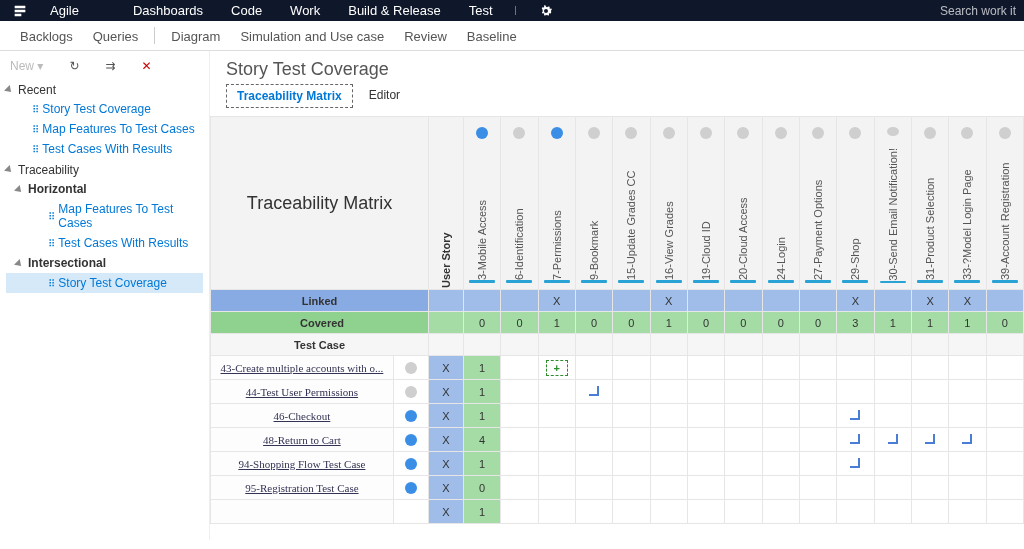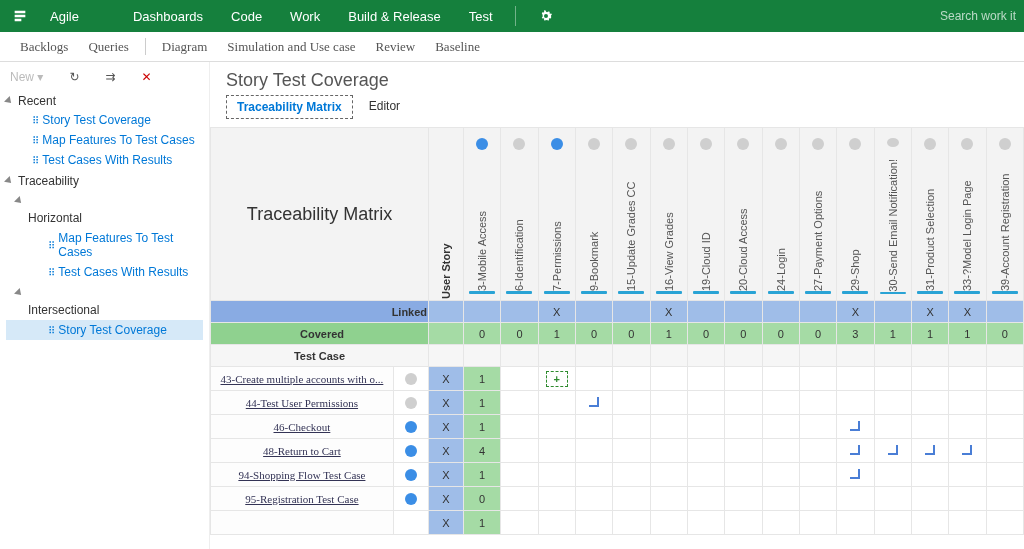--- a/index.html
+++ b/index.html
@@ -1,32 +1,32 @@
 <!DOCTYPE html>
 <html><head>
 <meta charset="utf-8">
 <style>
   * { box-sizing: border-box; }
   html, body { margin:0; padding:0; font-family: "Segoe UI", Arial, sans-serif; font-size:13px; color:#333; background:#fff; width:1024px; height:549px; overflow:hidden;}
   
-  .topbar { background:#15803d; color:#fff; height:32px; display:flex; align-items:stretch; }
+  .topbar { background:#0f172a; color:#fff; height:21px; display:flex; align-items:stretch; }
   .topbar .logo { width:40px; display:flex; align-items:center; justify-content:center; }
   .topbar .logo svg{ width:16px; height:16px; fill:#fff;}
   .topbar .brand { font-weight:500; padding:0 40px 0 10px; display:flex; align-items:center;}
   .topbar .navitem { padding:0 14px; display:flex; align-items:center; cursor:pointer; font-size:13px;}
   .topbar .divider { width:1px; background:rgba(255,255,255,.4); margin:6px 8px;}
   .topbar .gear { padding:0 14px; display:flex; align-items:center; cursor:pointer;}
   .topbar .spacer { flex:1;}
   .topbar .search { display:flex; align-items:center; padding-right:6px;}
   .topbar .search input { background:transparent; border:none; color:#fff; width:80px; outline:none; font-size:12px;}
   .topbar .search input::placeholder { color:rgba(255,255,255,.7);}
 
   
   .secbar { height:30px; border-bottom:1px solid #ddd; display:flex; align-items:flex-end; padding:0 10px;}
-  .secbar .tab { padding:6px 10px; color:#555; cursor:pointer; font-size:13px;font-family:Liberation Serif, serif;}
+  .secbar .tab { padding:6px 10px; color:#555; cursor:pointer; font-size:13px;}
   .secbar .sep { width:1px; background:#ccc; margin:6px 6px; align-self:stretch;}
   .secbar .tab.active { color:#0078d7; border-bottom:2px solid #0078d7; padding-bottom:4px;}
 
   
   .body { display:flex; height:calc(549px - 60px); }
   .sidebar { width:210px; border-right:1px solid #eee; padding-top:4px; font-size:12px;}
   .toolbarmini { display:flex; align-items:center; gap:26px; padding:4px 10px 6px 10px;}
   .toolbarmini .new { color:#bbb; font-size:12px;}
   .toolbarmini .new::after { content:" ▾"; color:#bbb;}
   .iconbtn { cursor:pointer; color:#555;}
@@ -35,21 +35,21 @@
   .tree .section { font-weight:400; padding:4px 0 2px 12px; position:relative; color:#333;}
   .tree .section::before, .tree .node.haschild::before { content:""; position:absolute; left:0; top:7px; width:0; height:0; border-style:solid; border-width:4px 0 4px 6px; border-color:transparent transparent transparent #888; transform:rotate(45deg);}
   .tree .node { padding:3px 0 3px 26px; position:relative; cursor:pointer; display:flex; align-items:center;}
   .tree .node.haschild { padding-left:22px;}
   .tree .node.haschild::before { left:10px; transform:rotate(45deg);}
   .tree .node.sub { padding-left:42px;}
   .tree .node .dots { color:#0078d7; margin-right:4px; font-size:10px; letter-spacing:-1px;}
   .tree .node.selected { background:#d6e9f8;}
   .tree .label { color:#0078d7; }
   .tree .plain { color:#333; font-weight:600;}
-  .tree .node.haschild .plain{ font-weight:400;margin-top:18px;}
+  .tree .node.haschild .plain{ font-weight:700;}
 
   
   .main { flex:1; display:flex; flex-direction:column; overflow:hidden;}
   .main-title { font-size:18px; color:#555; padding:8px 16px 4px;}
   .tabstrip { display:flex; gap:6px; padding:0 16px 8px;}
   .tab2 { font-size:12px; padding:4px 10px; cursor:pointer; color:#333;}
   .tab2.active { color:#0078d7; border:1px dashed #666; font-weight:600;}
   .matrix-wrap { flex:1; overflow:auto; padding:0 0 0 0;}
 
   
@@ -280,21 +280,21 @@
               </td>
               <td class="colhead">
                 <div class="colhead-inner">
                   <div class="dot "></div>
                   <div class="vtxt">39-Account Registration</div>
                   <div class="uline"></div>
                 </div>
               </td>
             </tr>
             <tr>
-              <td class="rowhdr linked" colspan="2" style="text-align:right;">Linked</td>
+              <td class="rowhdr linked" colspan="2" style="text-align:center;">Linked</td>
               <td class="cell linked"></td>
               <td class="cell linked"></td>
               <td class="cell linked"></td>
               <td class="cell linked x"></td>
               <td class="cell linked"></td>
               <td class="cell linked"></td>
               <td class="cell linked x"></td>
               <td class="cell linked"></td>
               <td class="cell linked"></td>
               <td class="cell linked"></td>

